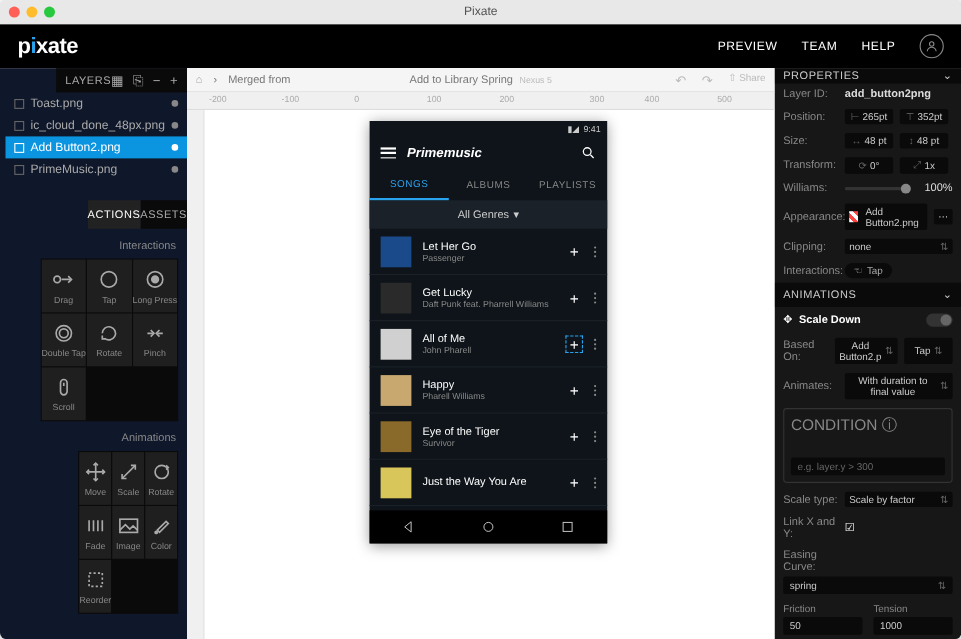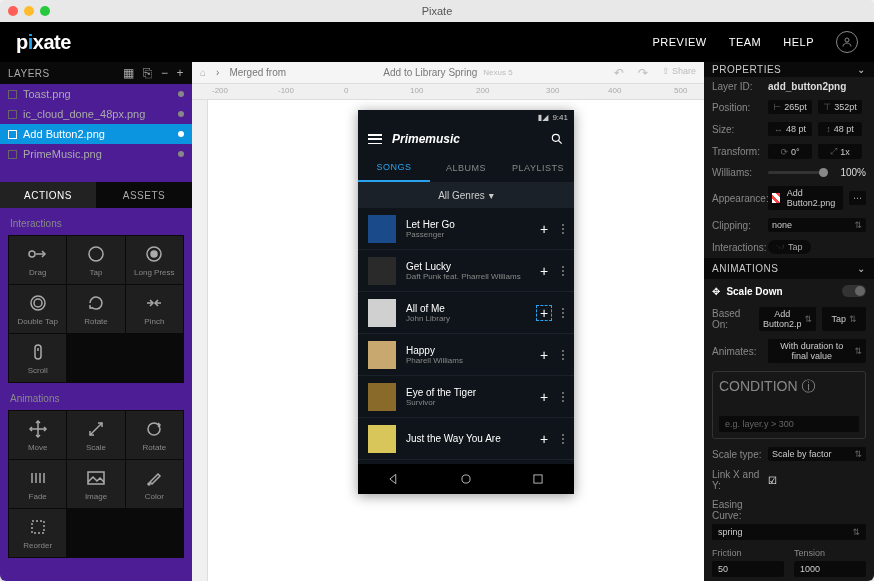--- a/index.html
+++ b/index.html
@@ -12,21 +12,21 @@
 .titlebar .title { position:absolute; left:50%; transform:translateX(-50%); font-size:11px; color:#555; }
 .topbar { height:40px; background:#000; display:flex; align-items:center; padding:0 16px; color:#fff; }
 .logo { font-size:20px; font-weight:bold; letter-spacing:-.5px; }
 .logo .i { color:#2aa3ef; }
 .topnav { margin-left:auto; display:flex; gap:22px; align-items:center; font-size:11px; letter-spacing:.5px; }
 .topnav span { cursor:pointer; }
 .avatar-circle { width:22px; height:22px; border:1.5px solid #888; border-radius:50%; display:flex; align-items:center; justify-content:center; }
 .avatar-circle svg{width:12px;height:12px;}
 .main { flex:1; display:flex; min-height:0; }
 
-.left { width:192px; background:#4c1d95; color:#aaa; display:flex; flex-direction:column; font-size:11px; }
+.left { width:170px; background:#0f172a; color:#aaa; display:flex; flex-direction:column; font-size:11px;align-items:flex-end; }
 .layers-hdr { height:22px; background:#0a0a0a; display:flex; align-items:center; padding:0 8px; font-size:10px; letter-spacing:.5px; }
 .layers-hdr .btns { margin-left:auto; display:flex; gap:8px; font-size:12px; }
 .layer-row { height:20px; display:flex; align-items:center; padding:0 8px; gap:6px; }
 .layer-row.sel { background:#0b94e0; color:#fff; }
 .layer-row .sq { width:9px; height:9px; border:1px solid #666; }
 .layer-row.sel .sq { border-color:#fff; }
 .layer-row .dot-r { margin-left:auto; width:6px; height:6px; background:#888; border-radius:50%; }
 .layer-row.sel .dot-r { background:#fff; }
 .tabs2 { display:flex; height:26px; margin-top:18px; }
 .tabs2 div { flex:1; display:flex; align-items:center; justify-content:center; font-size:10px; background:#0a0a0a; letter-spacing:.5px; }
@@ -318,21 +318,21 @@
           <span>↷</span>
           <span style="font-size:9px;">⇧ Share</span>
         </div>
       </div>
       <div class="ruler-h" id="ruler-h">
           <span style="left: 20px;">-200</span>
           <span style="left: 86px;">-100</span>
           <span style="left: 152px;">0</span>
           <span style="left: 218px;">100</span>
           <span style="left: 284px;">200</span>
-          <span style="left: 354px;">300</span>
+          <span style="left: 366px;">300</span>
           <span style="left: 416px;">400</span>
           <span style="left: 482px;">500</span>
         </div>
       <div class="canvas-area">
         <div class="ruler-v"></div>
         <div class="stage">
           <div class="phone">
             <div class="ph-status">
                 <span>▮◢</span>
                 <span>9:41</span>
@@ -384,21 +384,21 @@
                   <div class="more">
                     <div></div>
                     <div></div>
                     <div></div>
                   </div>
                 </div>
                 <div class="song">
                   <div class="art" style="background:#d0d0d0;"></div>
                   <div class="txt">
                     <div class="t1">All of Me</div>
-                    <div class="t2">John Library</div>
+                    <div class="t2">John Pharell</div>
                   </div>
                   <div class="plus sel">+</div>
                   <div class="more">
                     <div></div>
                     <div></div>
                     <div></div>
                   </div>
                 </div>
                 <div class="song">
                   <div class="art" style="background:#c9a870;"></div>

